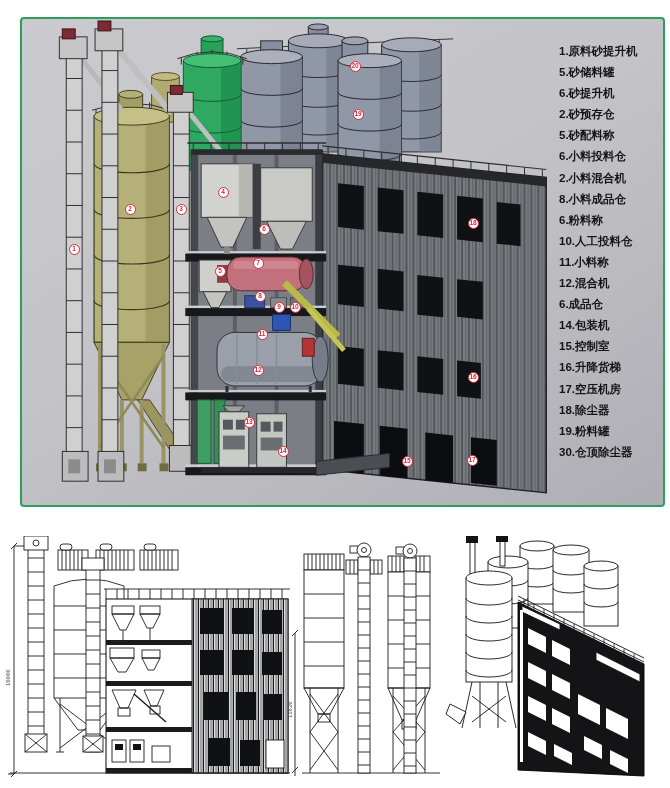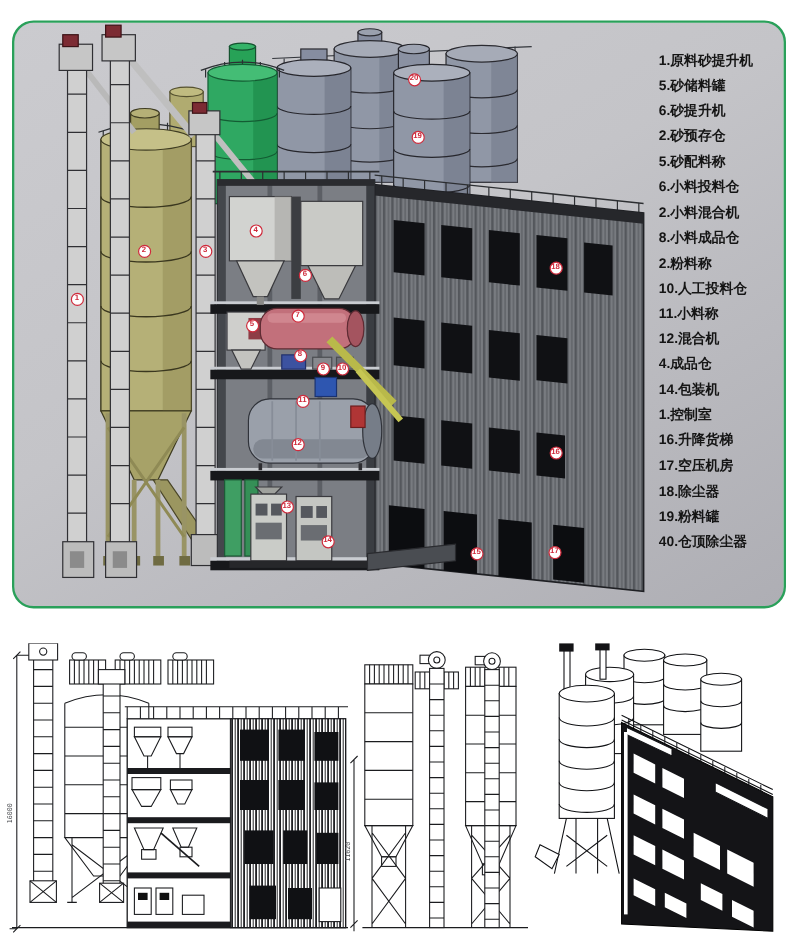--- a/index.html
+++ b/index.html
@@ -1,18 +1,18 @@
 <!DOCTYPE html>
 <html style="--green-border: #2aa05a; --callout-red: #cf2b3c; --silo-olive: #b5b077; --silo-olive-dark: #938e58; --silo-green: #2fa862; --silo-gray: #9097a6; --mixer-pink: #c2707b; --mixer-steel: #9aa0aa; --chute-yellow: #b9b94a; --equip-light: #d2d3d0;"><head>
 <meta charset="utf-8">
 <style>
   html,body{margin:0;padding:0;background:#fff;}
   body{width:670px;height:788px;position:relative;font-family:"Liberation Sans",sans-serif;overflow:hidden;}
-  .render-panel{position:absolute;left:10px;top:17px;width:641px;height:486px;
-    border:2px solid var(--green-border,#2aa05a);border-radius:18px;overflow:hidden;
+  .render-panel{position:absolute;left:20px;top:17px;width:641px;height:486px;
+    border:2px solid var(--green-border,#2aa05a);border-radius:4px;overflow:hidden;
     background:linear-gradient(150deg,#cbcbcf 0%,#c4c4c8 45%,#aeaeb4 100%);}
   .scene{position:absolute;left:0;top:0;width:641px;height:486px;}
   .legend{position:absolute;left:537px;top:22px;width:100px;}
   .legend-item{font-size:11.5px;font-weight:bold;color:#151515;line-height:21.1px;white-space:nowrap;}
   .callout{position:absolute;width:11px;height:11px;border-radius:50%;background:#fff;
     border:1px solid var(--callout-red,#cf2b3c);color:var(--callout-red,#cf2b3c);
     font-size:6.5px;font-weight:bold;display:flex;align-items:center;justify-content:center;
     box-sizing:border-box;line-height:1;}
   .cad-wrap{position:absolute;left:0;top:536px;width:670px;height:252px;background:#fff;}
   .cad{position:absolute;left:0;top:0;width:670px;height:252px;}
@@ -210,32 +210,32 @@
   </svg>
   <div class="legend">
       <div class="legend-item">1.原料砂提升机</div>
       <div class="legend-item">5.砂储料罐</div>
       <div class="legend-item">6.砂提升机</div>
       <div class="legend-item">2.砂预存仓</div>
       <div class="legend-item">5.砂配料称</div>
       <div class="legend-item">6.小料投料仓</div>
       <div class="legend-item">2.小料混合机</div>
       <div class="legend-item">8.小料成品仓</div>
-      <div class="legend-item">2.粉料称</div>
+      <div class="legend-item">6.粉料称</div>
       <div class="legend-item">10.人工投料仓</div>
       <div class="legend-item">11.小料称</div>
       <div class="legend-item">12.混合机</div>
-      <div class="legend-item">4.成品仓</div>
+      <div class="legend-item">6.成品仓</div>
       <div class="legend-item">14.包装机</div>
-      <div class="legend-item">1.控制室</div>
+      <div class="legend-item">15.控制室</div>
       <div class="legend-item">16.升降货梯</div>
       <div class="legend-item">17.空压机房</div>
       <div class="legend-item">18.除尘器</div>
       <div class="legend-item">19.粉料罐</div>
-      <div class="legend-item">40.仓顶除尘器</div>
+      <div class="legend-item">30.仓顶除尘器</div>
     </div>
 <div class="callout" style="left: 46.5px; top: 224.5px;">1</div>
     <div class="callout" style="left: 102.5px; top: 184.5px;">2</div>
     <div class="callout" style="left: 153.5px; top: 184.5px;">3</div>
     <div class="callout" style="left: 195.5px; top: 167.5px;">4</div>
     <div class="callout" style="left: 192.5px; top: 246.5px;">5</div>
     <div class="callout" style="left: 236.5px; top: 204.5px;">6</div>
     <div class="callout" style="left: 230.5px; top: 238.5px;">7</div>
     <div class="callout" style="left: 232.5px; top: 271.5px;">8</div>
     <div class="callout" style="left: 251.5px; top: 282.5px;">9</div>

